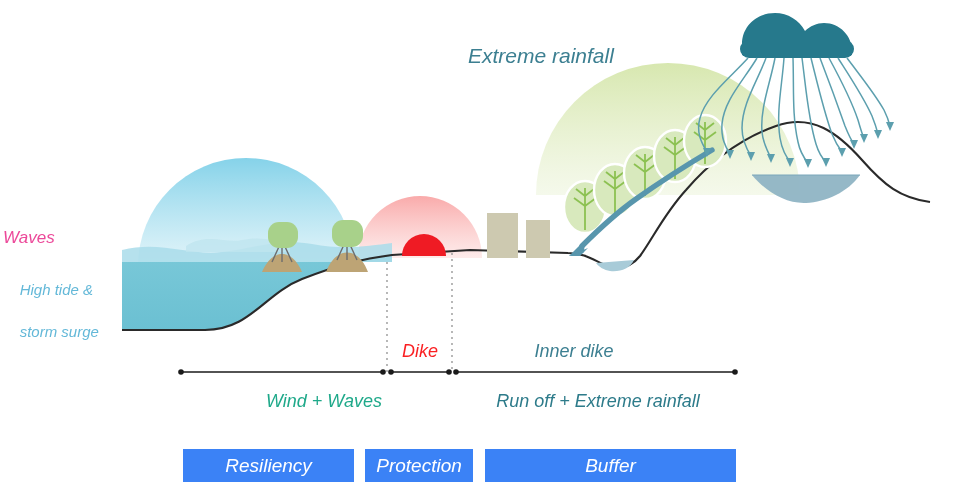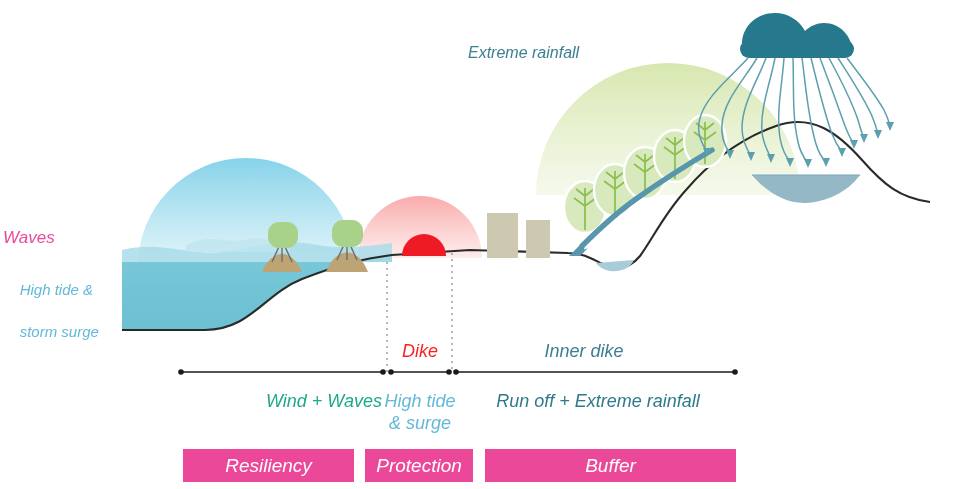--- a/index.html
+++ b/index.html
@@ -3,30 +3,30 @@
 <meta charset="utf-8">
 <style>
   html,body{margin:0;padding:0;background:#ffffff;}
   body{width:960px;height:489px;position:relative;overflow:hidden;
        font-family:"Liberation Sans","DejaVu Sans",sans-serif;}
   .stage{position:absolute;left:0;top:0;width:960px;height:489px;}
   .svg-layer{position:absolute;left:0;top:0;width:960px;height:489px;}
   .lbl{position:absolute;font-style:italic;white-space:pre;}
   #waves-label{left:3px;top:228px;font-size:17px;color:#ec4899;}
   #hightide-label{left:3px;top:258px;font-size:15px;color:#63b8d8;line-height:21px;}
-  #rainfall-label{left:468px;top:44px;font-size:16px;color:#3c7f91;}
+  #rainfall-label{left:468px;top:44px;font-size:21px;color:#3c7f91;}
   .seg-top{position:absolute;font-style:italic;font-size:18px;text-align:center;}
   #outer-dike-label{left:180px;top:341px;width:202px;color:#1fa98a;}
   #dike-label{left:388px;top:341px;width:64px;color:#fa1f22;}
-  #inner-dike-label{left:446px;top:341px;width:276px;color:#3c7f91;}
+  #inner-dike-label{left:436px;top:341px;width:276px;color:#3c7f91;}
   .seg-bot{position:absolute;font-style:italic;font-size:18px;text-align:center;line-height:22px;}
   #wind-waves-label{left:180px;top:390px;width:202px;color:#1fa98a;text-align:right;}
   #high-surge-label{left:380px;top:390px;width:80px;color:#63b8d8;}
   #runoff-label{left:460px;top:390px;width:276px;color:#2d7b8a;}
-  .bar{position:absolute;background:#ec4899;height:33px;display:flex;
+  .bar{position:absolute;background:#3b82f6;height:33px;display:flex;
        align-items:center;justify-content:center;}
   .bar span{color:#ffffff;font-style:italic;font-size:19px;}
   #bar-resiliency{left:183px;top:449px;width:171px;}
   #bar-protection{left:365px;top:449px;width:108px;}
   #bar-buffer{left:485px;top:449px;width:251px;}
 </style>
 </head>
 <body>
 
 <div class="stage">
@@ -202,24 +202,20 @@
   <div class="lbl" id="hightide-label">
     <span>High tide &amp;</span><br>
     <span>storm surge</span>
   </div>
   <div class="lbl" id="rainfall-label">Extreme rainfall</div>
 
   <div class="seg-top" id="dike-label">Dike</div>
   <div class="seg-top" id="inner-dike-label">Inner dike</div>
 
   <div class="seg-bot" id="wind-waves-label">Wind + Waves</div>
-  <div class="seg-bot" id="high-surge-label">
-    <span>High tide</span><br>
-    <span>&amp; surge</span>
-  </div>
   <div class="seg-bot" id="runoff-label">Run off + Extreme rainfall</div>
 
   <div class="bar" id="bar-resiliency">
     <span>Resiliency</span>
   </div>
   <div class="bar" id="bar-protection">
     <span>Protection</span>
   </div>
   <div class="bar" id="bar-buffer">
     <span>Buffer</span>

